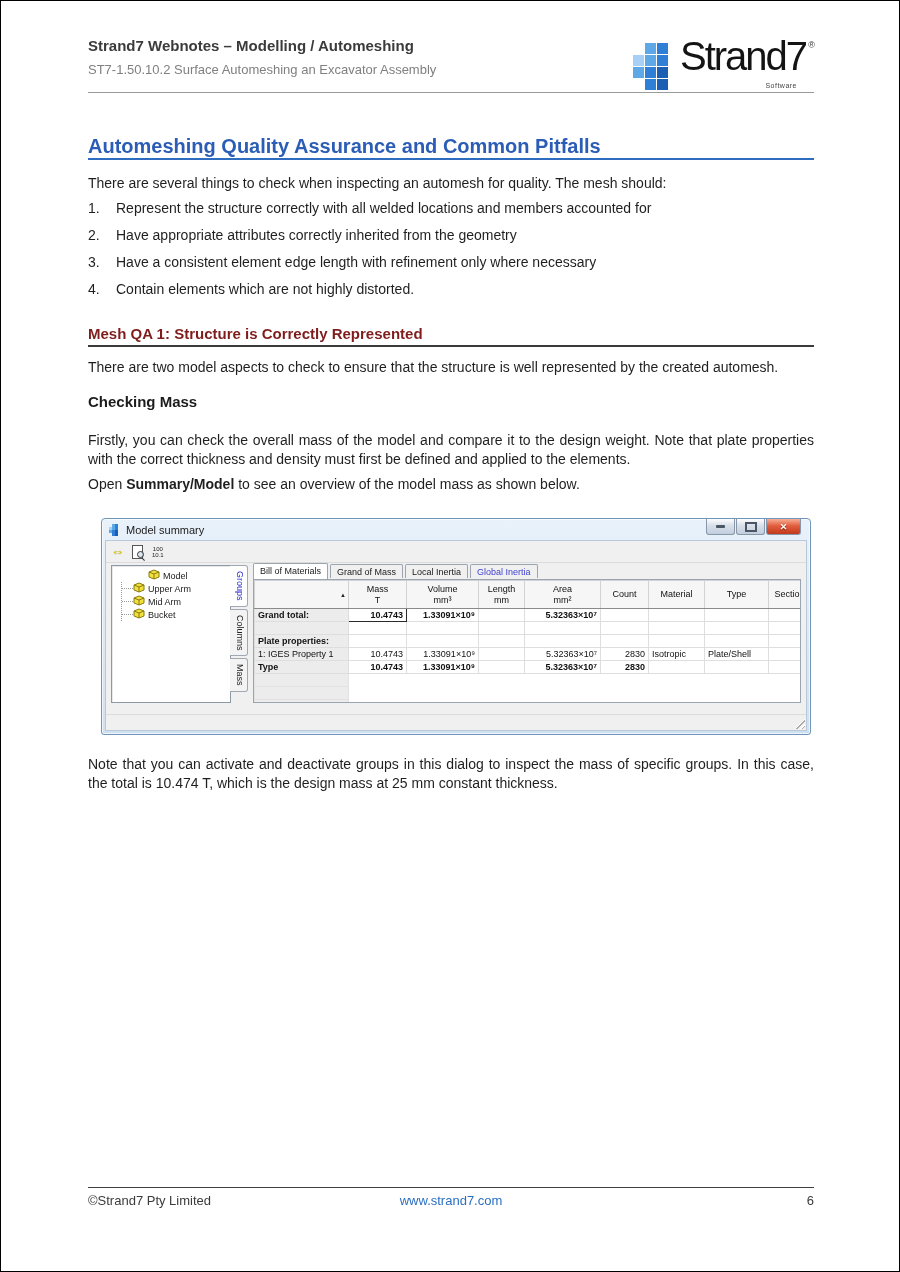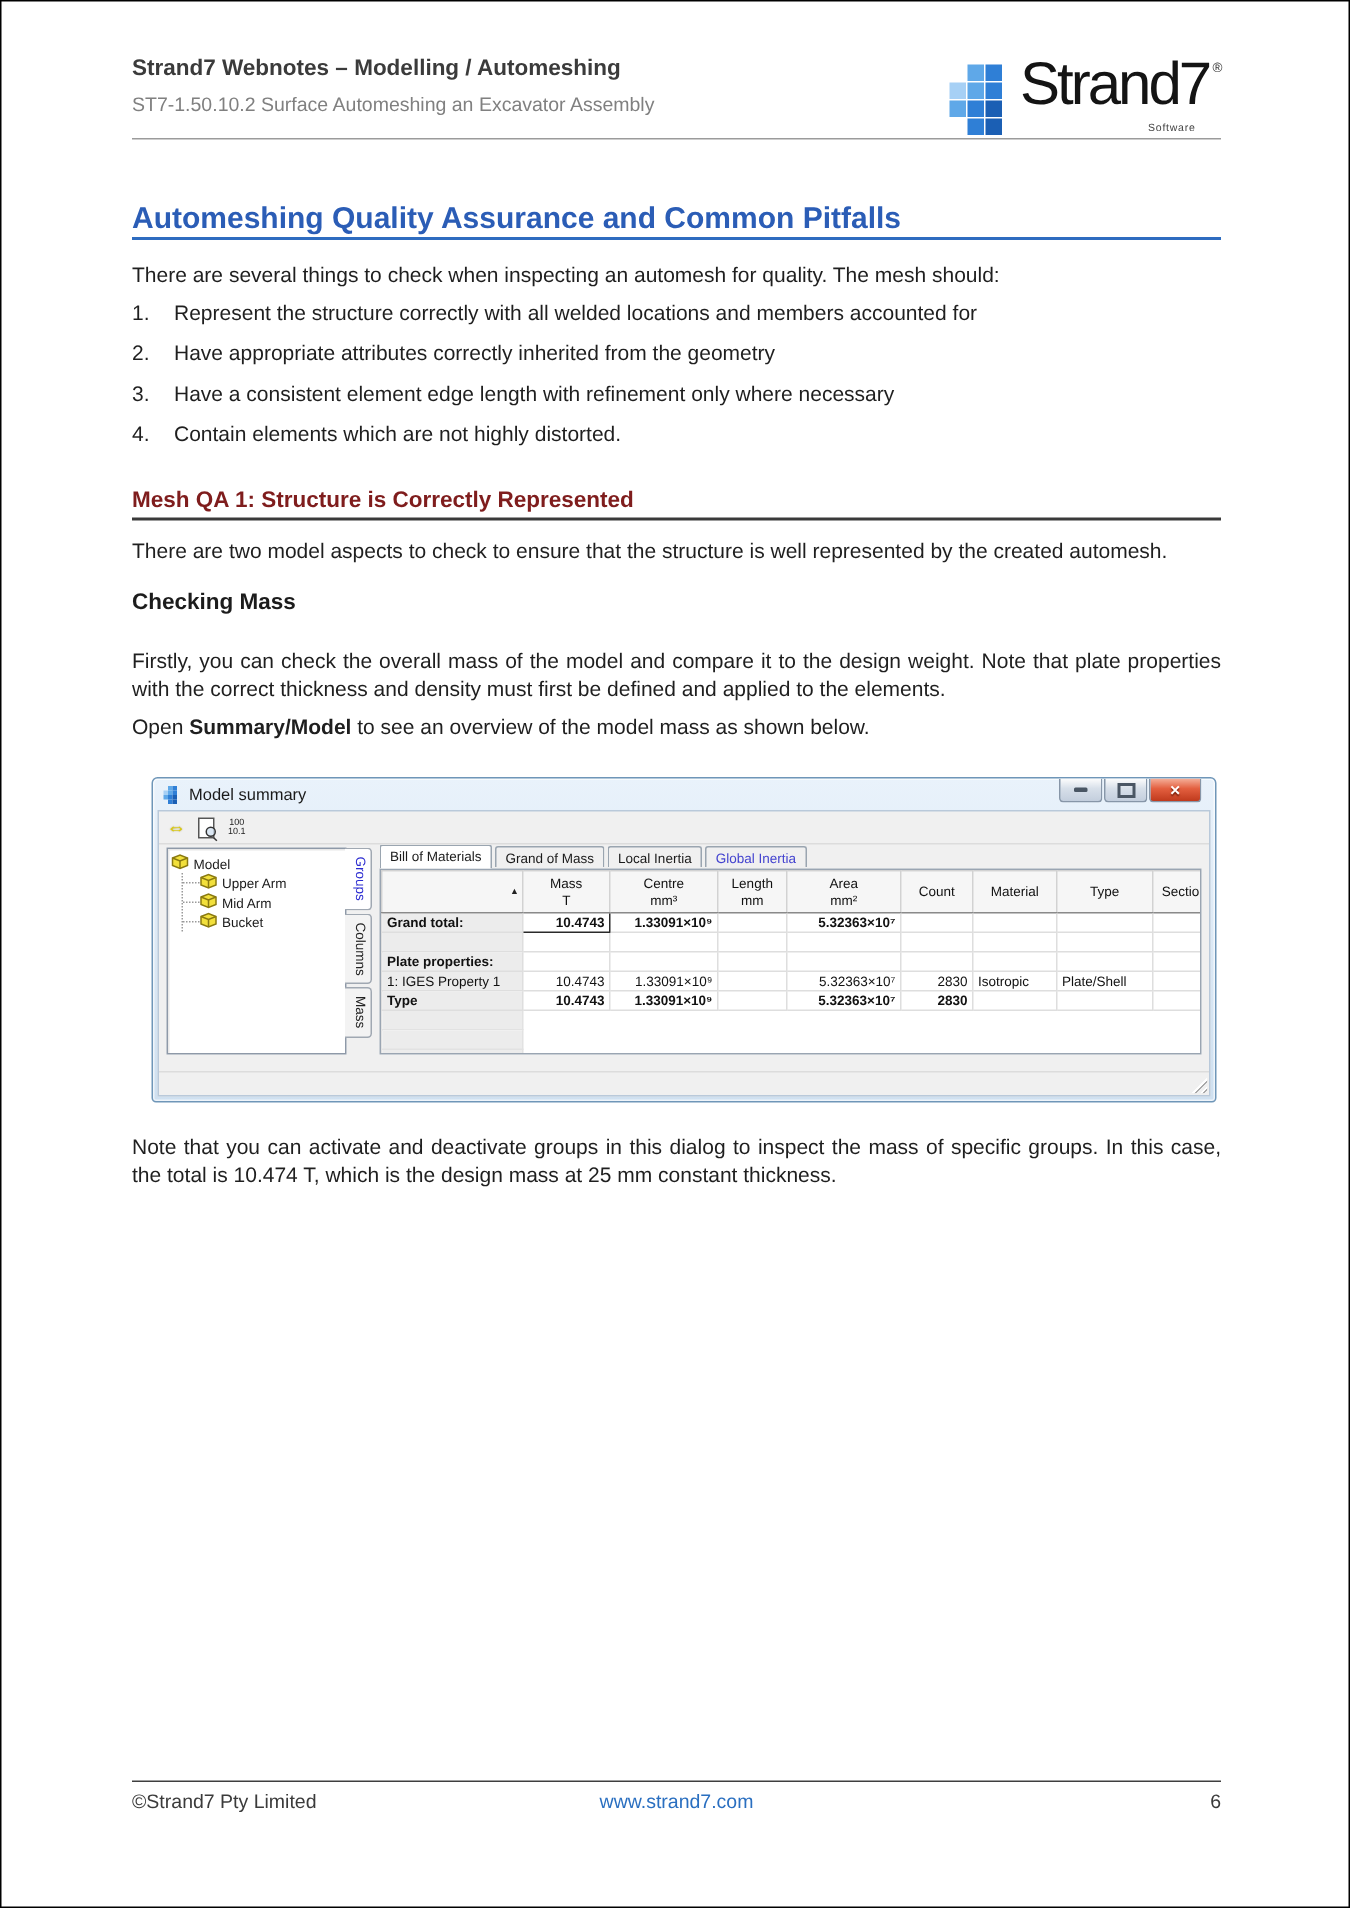--- a/index.html
+++ b/index.html
@@ -55,21 +55,21 @@
   .client{position:absolute;left:3px;right:3px;top:21px;bottom:3px;background:#f0f0f0;border:1px solid #b9c9da;}
   .toolbar{position:absolute;left:0;top:0;right:0;height:21px;border-bottom:1px solid #dcdcdc;
            display:flex;align-items:center;gap:8px;padding-left:5px;}
   .swap{color:#e3cf00;font-weight:bold;font-size:13px;text-shadow:0 0 1px #8a7d00;line-height:10px;}
   .numfmt{font-size:6px;line-height:6px;color:#222;text-align:center;}
   .main{position:absolute;left:0;top:22px;right:0;bottom:16px;}
 
   
   .tree-panel{position:absolute;left:5px;top:2px;width:120px;bottom:11px;background:#fff;
               border:1px solid #8e99a8;box-shadow:inset 1px 1px 0 #e8e8e8;padding:3px 2px;box-sizing:border-box;}
-  .tree-row{display:flex;align-items:center;height:13px;white-space:nowrap;}
+  .tree-row{display:flex;align-items:center;height:13px;white-space:nowrap;margin-left:34px;}
   .tree-children{margin-left:7px;border-left:1px dotted #9a9a9a;}
   .tree-children .tree-row{margin-left:0;}
   .conn{width:11px;border-top:1px dotted #9a9a9a;flex:0 0 11px;}
   .cube{margin-right:3px;flex:0 0 12px;}
 
   
   .vtabs{position:absolute;left:124px;top:2px;width:18px;display:flex;flex-direction:column;gap:2px;}
   .vtab{writing-mode:vertical-rl;font-size:9px;padding:5px 2px;background:#f3f3f3;border:1px solid #a0a8b2;
         border-left:none;border-radius:0 3px 3px 0;color:#222;}
   .vtab.active{background:#fff;color:#2a2ad0;}
@@ -294,21 +294,21 @@
                 <thead>
                   <tr>
                     <th>
                       <span class="sortmark">▲</span>
                     </th>
                     <th>
                       <div>Mass</div>
                       <div class="unit">T</div>
                     </th>
                     <th>
-                      <div>Centre</div>
+                      <div>Volume</div>
                       <div class="unit">mm³</div>
                     </th>
                     <th>
                       <div>Length</div>
                       <div class="unit">mm</div>
                     </th>
                     <th>
                       <div>Area</div>
                       <div class="unit">mm²</div>
                     </th>

